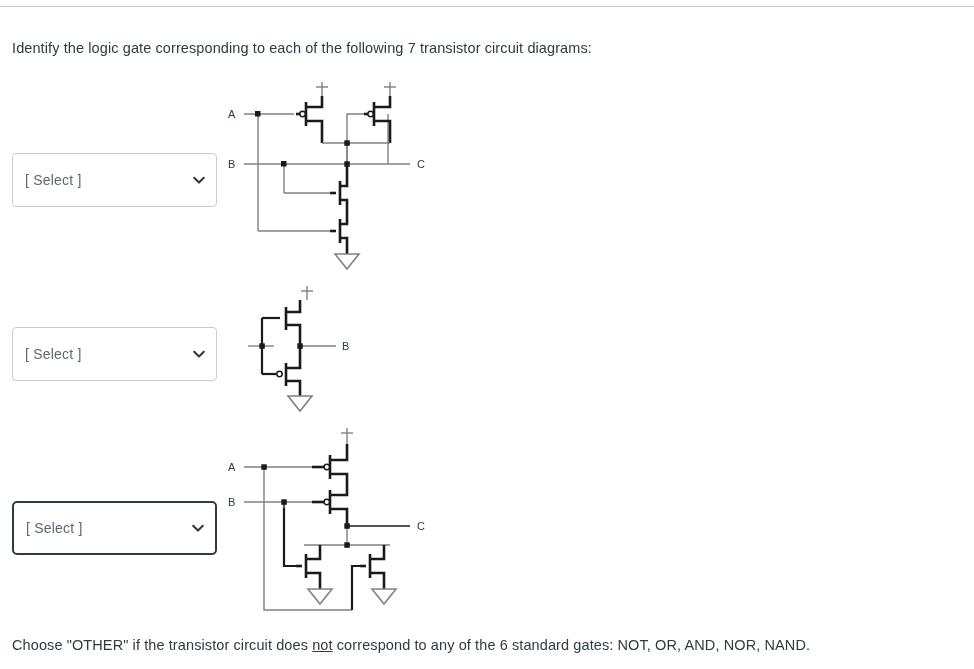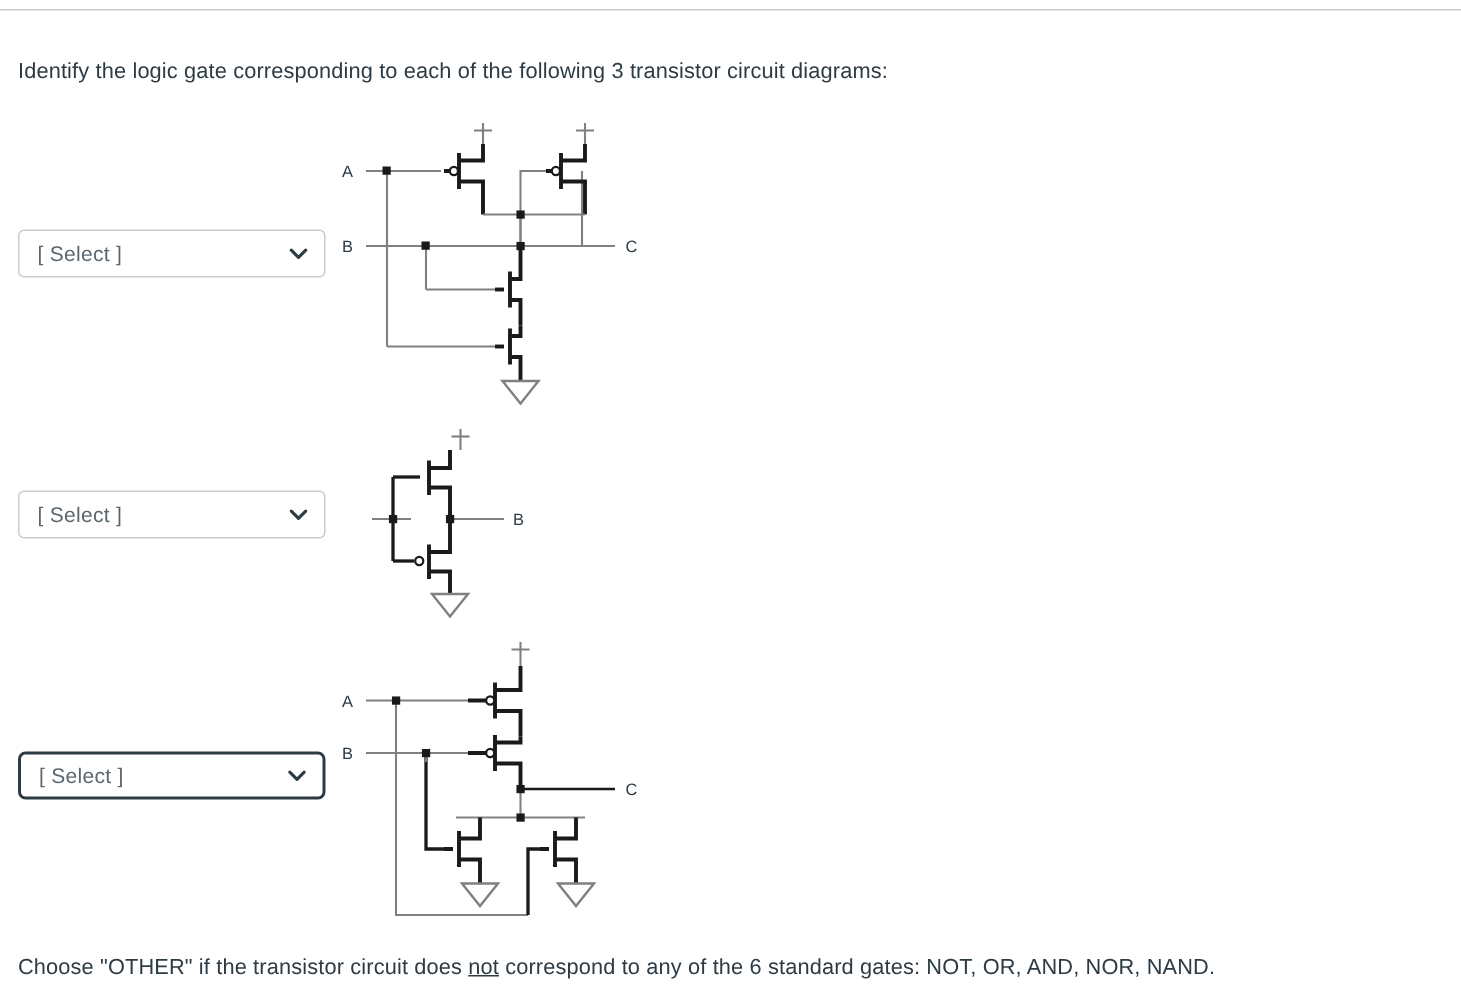--- a/index.html
+++ b/index.html
@@ -44,21 +44,21 @@
     letter-spacing: 0.1px;
     white-space: nowrap;
   }
   .footer u { text-decoration: underline; text-align: right; }
 
   
   .select-box {
     position: absolute;
     box-sizing: border-box;
     width: 205px;
-    height: 32px;
+    height: 54px;
     border-radius: 4px;
     background: #ffffff;
     border: 1px solid #c7cdd1;
     display: flex;
     align-items: center;
     padding: 0 10px 0 12px;
     cursor: pointer;
   }
   .select-box.focused {
     border: 2px solid #2d3b45;
@@ -96,21 +96,21 @@
     font-family: "Liberation Sans", sans-serif;
     font-size: 11px;
     fill: #2d3b45;
   }
 </style>
 </head>
 <body>
 
 <div class="top-rule"></div>
 
-<div class="prompt">Identify the logic gate corresponding to each of the following 3 transistor circuit diagrams:</div>
+<div class="prompt">Identify the logic gate corresponding to each of the following 7 transistor circuit diagrams:</div>
 
 <div class="select-box" id="sel1">
   <span class="select-label">[ Select ]</span>
   <span class="chev">
     <svg width="14" height="14" viewBox="0 0 14 14">
       <path d="M2.2 4.8 L7 9.6 L11.8 4.8" fill="none" stroke="#2d3b45" stroke-width="2.1" stroke-linecap="round" stroke-linejoin="round"></path>
     </svg>
   </span>
 </div>
 

